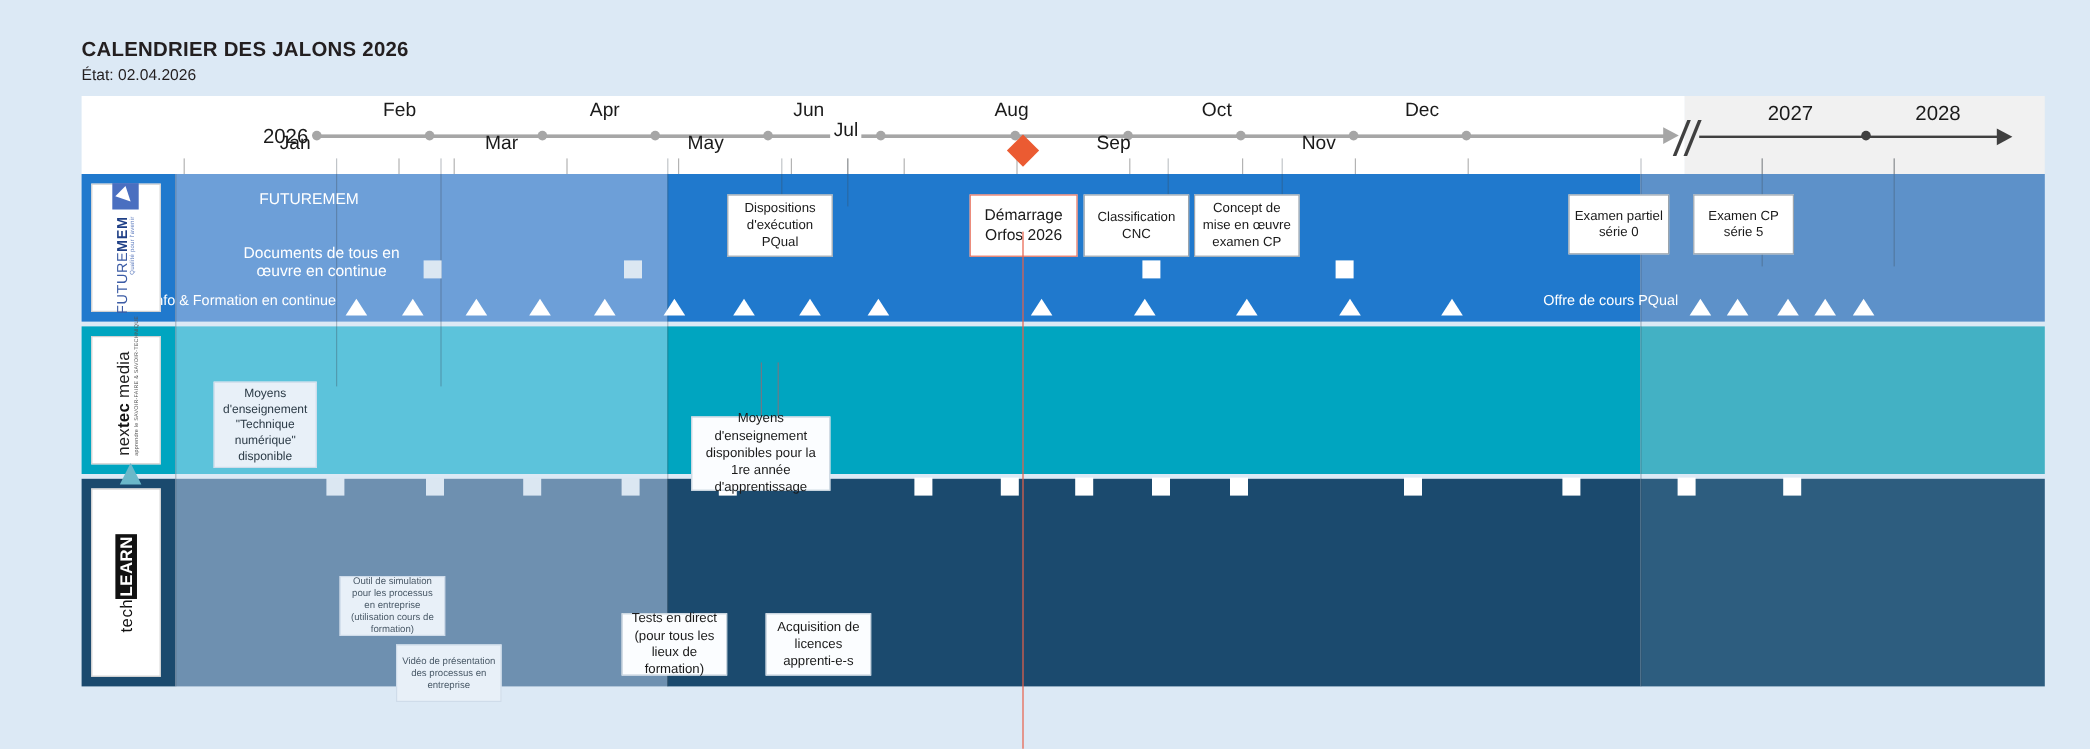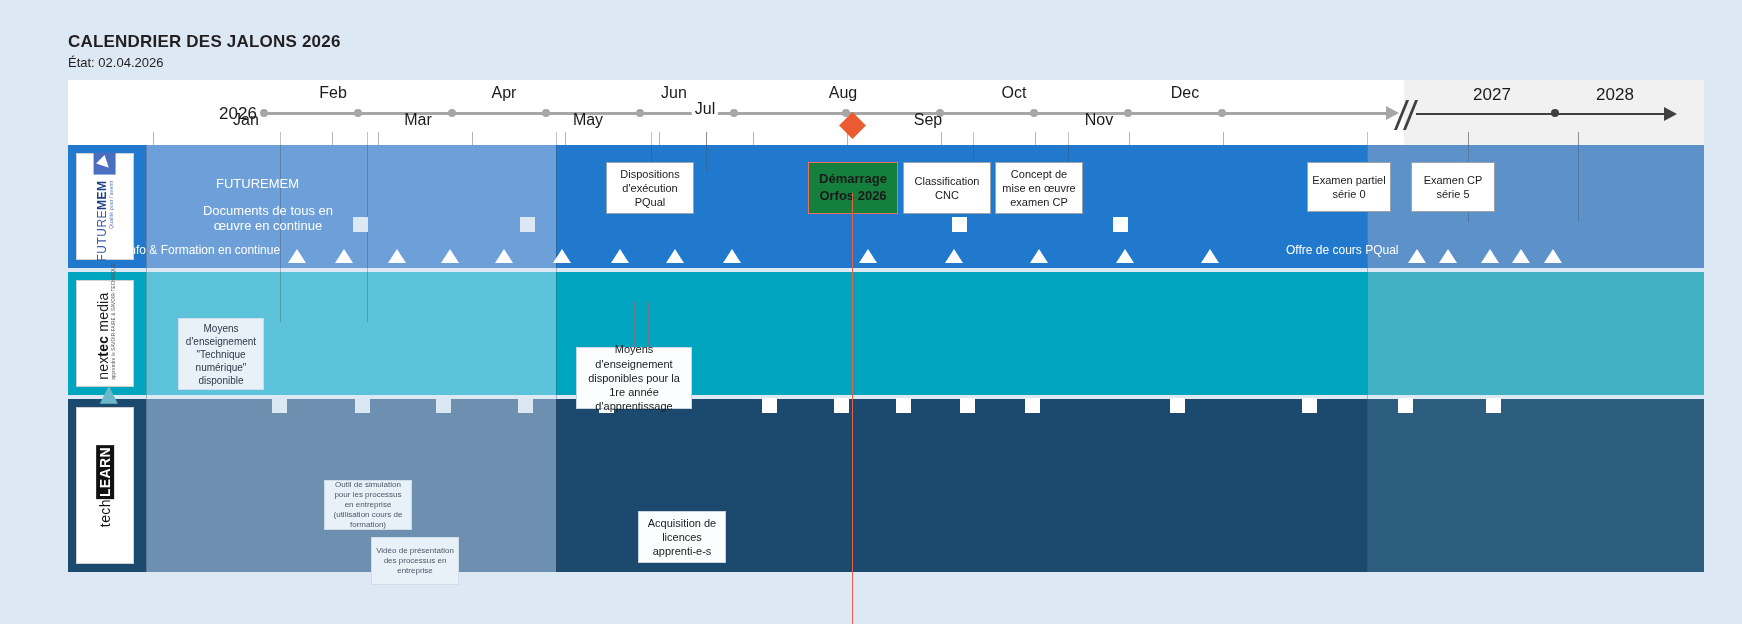--- a/index.html
+++ b/index.html
@@ -139,27 +139,27 @@
   .logo-techlearn { font-size: 14px; color: #111; letter-spacing: .4px; }
   .logo-techlearn b { background: #111; color: #fff; padding: 1px 2px; }
 
   
   .box {
     position: absolute; background: #ffffff; border: 1px solid #9aa4ad;
     display: flex; align-items: center; justify-content: center; text-align: center;
     font-size: 11px; line-height: 1.3; color: #1a1a1a; padding: 3px 4px; z-index: 9;
   }
   .box.highlight {
-    background: #15803d; border-color: #e8705c; font-weight: bold;
+    background: #ffffff; border-color: #e8705c; font-weight: normal;
     font-size: 13px; color: #1a1a1a;
   }
   .box.soft {
     background: #e8f0f8; border-color: #cfdcea; color: #2b3a46; font-size: 10px;
   }
-  .box.soft-sm { font-size: 8px; color: #4a5a68; line-height: 1.25; margin-left: 41px; }
+  .box.soft-sm { font-size: 8px; color: #4a5a68; line-height: 1.25; }
   .box.semiwhite { background: #fbfdff; border-color: #c8d4df; }
 
   .leader {
     position: absolute; width: 1px; background: #6b7a88; z-index: 5;
   }
 
   
   .lane-cap {
     position: absolute; color: #ffffff; font-size: 13px; z-index: 7;
     white-space: nowrap;
@@ -269,21 +269,21 @@
           <div class="logo-futuremem">
             <div class="logo-fm-text">
               <div class="logo-fm-main"><span>FUTURE</span><b>MEM</b></div>
               <div class="logo-fm-sub">Qualité pour l'avenir</div>
             </div>
             <div class="logo-fm-mark"></div>
           </div>
         </div>
       </div>
 
-      <div class="lane-cap" style="left:148px;top:31px">FUTUREMEM</div>
+      <div class="lane-cap" style="left:148px;top:13px">FUTUREMEM</div>
       <div class="lane-cap" style="left:120px;top:58px;width:160px;white-space:normal;text-align:center">Documents de tous en œuvre en continue</div>
       <div class="lane-cap sm" style="left:58px;top:98px">Info &amp; Formation en continue</div>
       <div class="lane-cap sm" style="left:1218px;top:98px">Offre de cours PQual</div>
 
       <div class="sq pale" style="left:285px;top:72px"></div>
       <div class="sq pale" style="left:452px;top:72px"></div>
       <div class="sq white" style="left:884px;top:72px"></div>
       <div class="sq white" style="left:1045px;top:72px"></div>
 
       <div class="tri" style="left:220px;top:104px"></div>
@@ -357,20 +357,21 @@
 
       <div class="logo-cell">
         <div class="logo-inner">
           <div class="logo-techlearn"><span>tech</span><b>LEARN</b></div>
         </div>
       </div>
 
       <div class="box soft soft-sm" style="left:215px;top:81px;width:88px;height:50px">Outil de simulation pour les processus en entreprise (utilisation cours de formation)</div>
       <div class="box soft soft-sm" style="left:262px;top:138px;width:88px;height:48px">Vidéo de présentation des processus en entreprise</div>
 
+      <div class="box semiwhite" style="left:450px;top:112px;width:88px;height:52px">Tests en direct (pour tous les lieux de formation)</div>
       <div class="box semiwhite" style="left:570px;top:112px;width:88px;height:52px">Acquisition de licences apprenti-e-s</div>
     </div>
 
     <div class="box" style="left:538px;top:82px;width:88px;height:52px">Dispositions d'exécution PQual</div>
     <div class="box highlight" style="left:740px;top:82px;width:90px;height:52px">Démarrage Orfos 2026</div>
     <div class="box" style="left:835px;top:82px;width:88px;height:52px">Classification CNC</div>
     <div class="box" style="left:927px;top:82px;width:88px;height:52px">Concept de mise en œuvre examen CP</div>
     <div class="box" style="left:1239px;top:82px;width:84px;height:50px">Examen partiel série 0</div>
     <div class="box" style="left:1343px;top:82px;width:84px;height:50px">Examen CP série 5</div>
 

